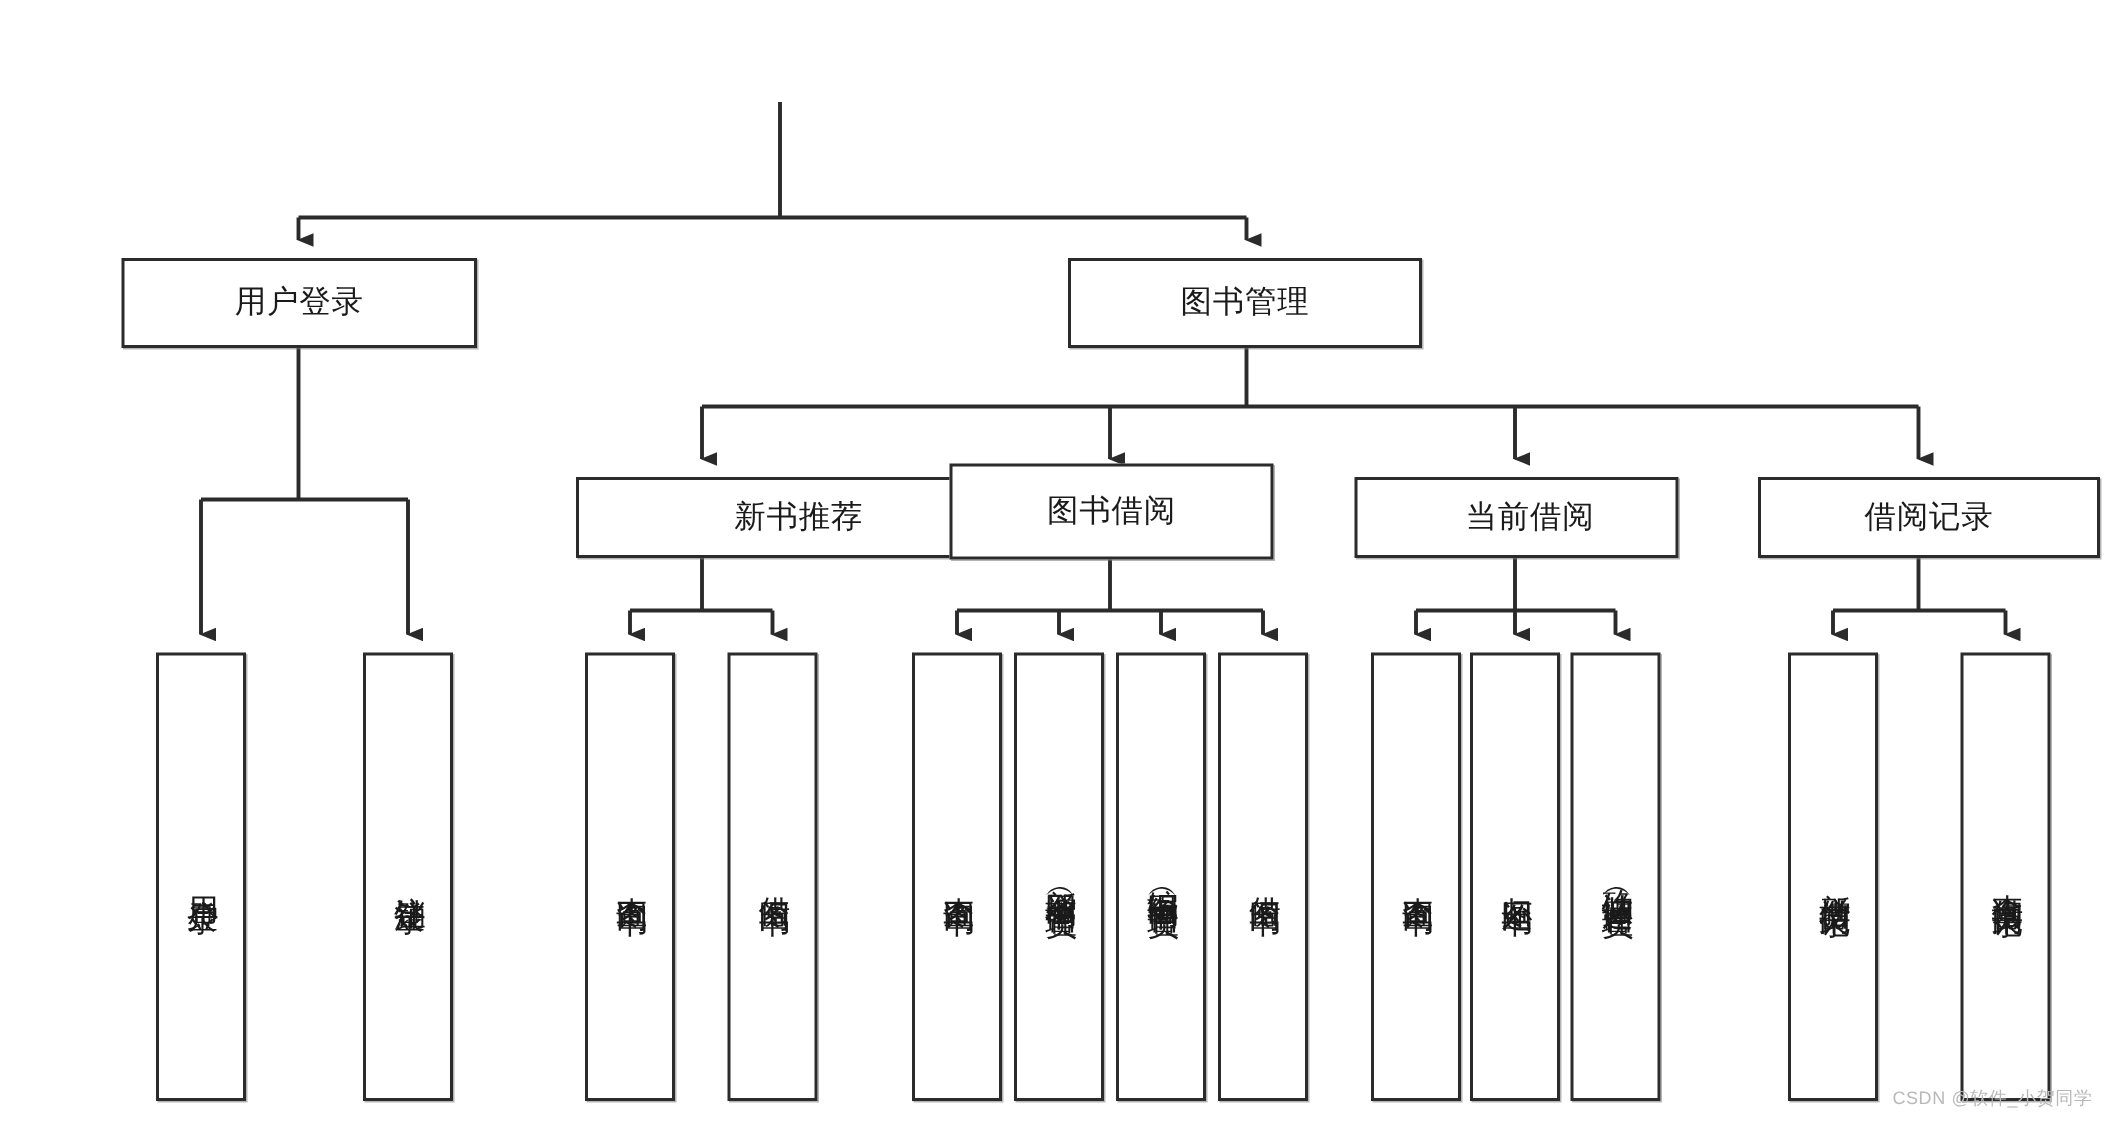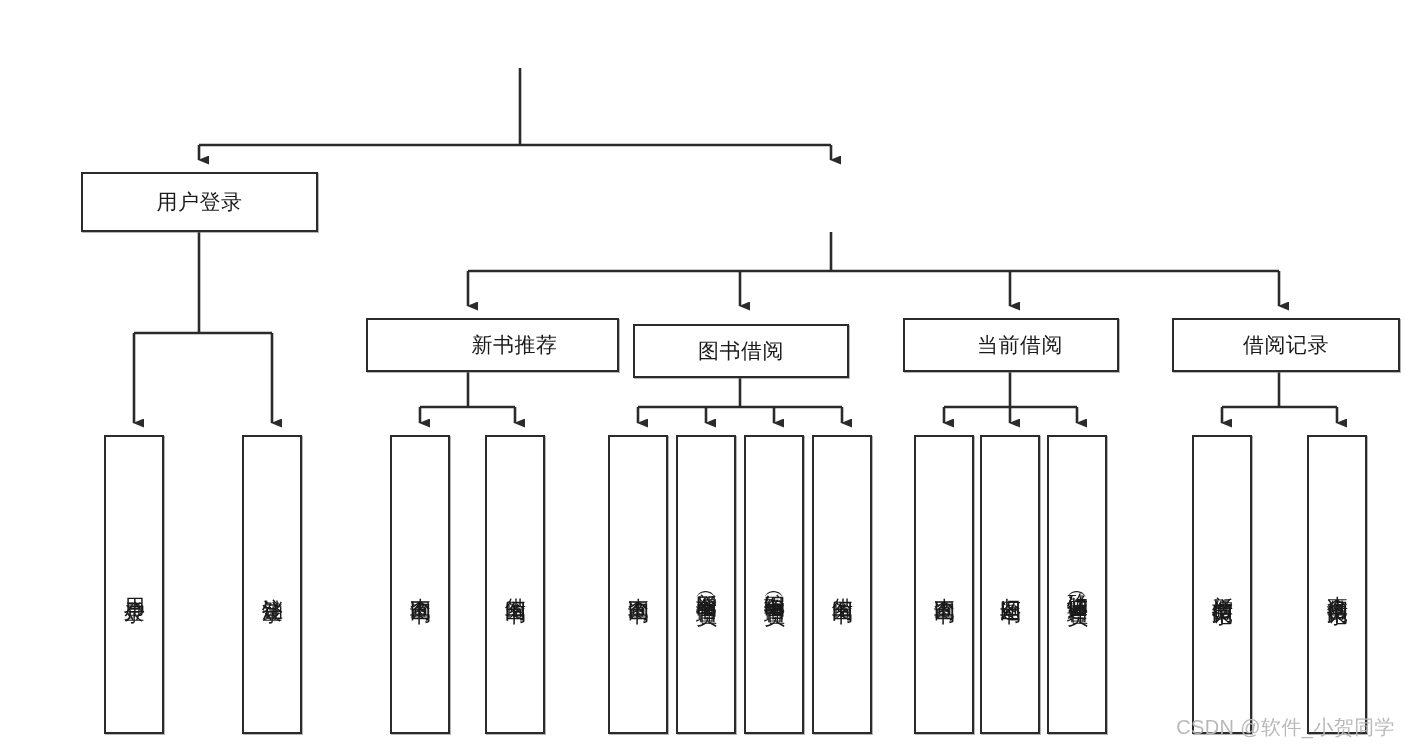--- a/index.html
+++ b/index.html
@@ -54,21 +54,21 @@
     text-orientation: upright;
     font-size: 21px;
     line-height: 1.18;
     letter-spacing: 2px;
     white-space: nowrap;
   }
   .watermark {
     position: absolute;
     right: 10px;
     bottom: 6px;
-    font-size: 20px;
+    font-size: 12px;
     color: #b9b9b9;
     letter-spacing: 0.4px;
     user-select: none;
   }
 </style>
 </head>
 <body>
 
 <div id="canvas">
 
@@ -119,25 +119,28 @@
       <path d="M1222,407 L1337,407"></path>
       <path d="M1222,407 L1222,423" marker-end="url(#arr)"></path>
       <path d="M1337,407 L1337,423" marker-end="url(#arr)"></path>
     </g>
   </svg>
 
 
   <div class="node horiz" style="left:81px; top:172px; width:237px; height:60px;">
     <span class="label">用户登录</span>
   </div>
+  <div class="node horiz" style="left:712px; top:172px; width:236px; height:60px;">
+    <span class="label">图书管理</span>
+  </div>
 
-  <div class="node horiz" style="left:366px; top:318px; width:253px; height:54px;padding-left:44px;">
+  <div class="node horiz" style="left:384px; top:318px; width:253px; height:54px;padding-left:44px;">
     <span class="label">新书推荐</span>
   </div>
-  <div class="node horiz" style="left:633px; top:324px; width:216px; height:54px;">
+  <div class="node horiz" style="left:633px; top:309px; width:216px; height:64px;">
     <span class="label">图书借阅</span>
   </div>
   <div class="node horiz" style="left:903px; top:318px; width:216px; height:54px;padding-left:18px;">
     <span class="label">当前借阅</span>
   </div>
   <div class="node horiz" style="left:1172px; top:318px; width:228px; height:54px;align-items:center;">
     <span class="label">借阅记录</span>
   </div>
 
   <div class="node vert" style="left:104px; top:435px; width:60px; height:299px;">

